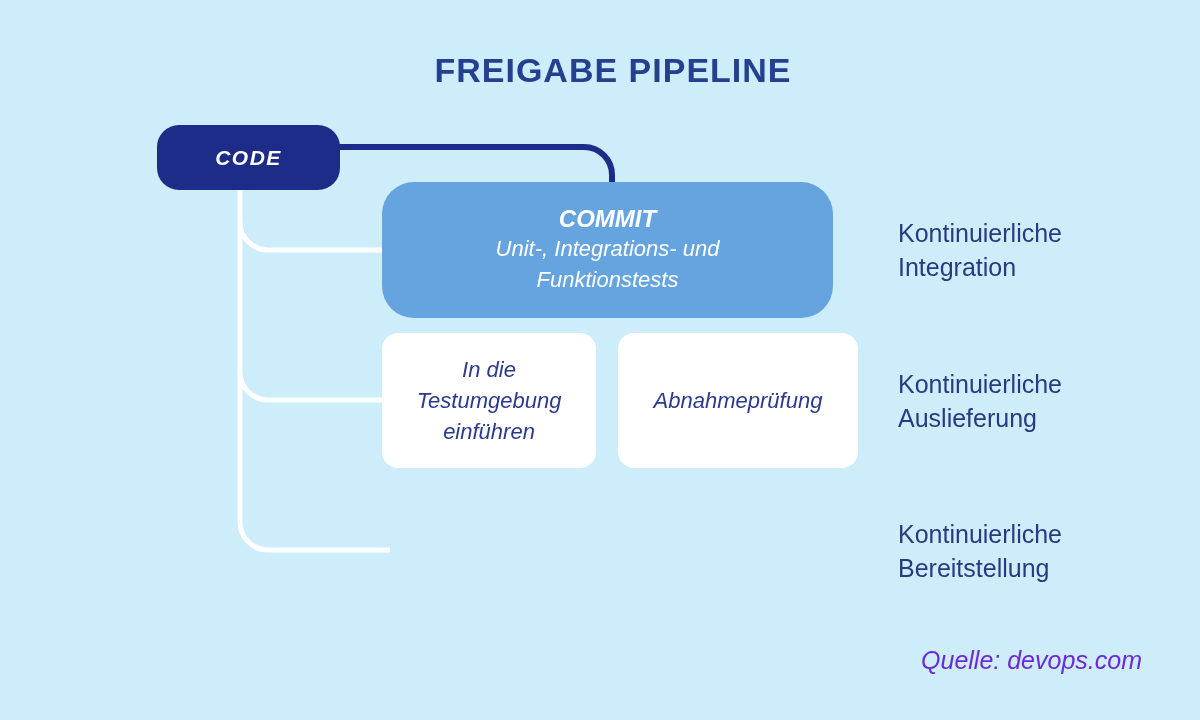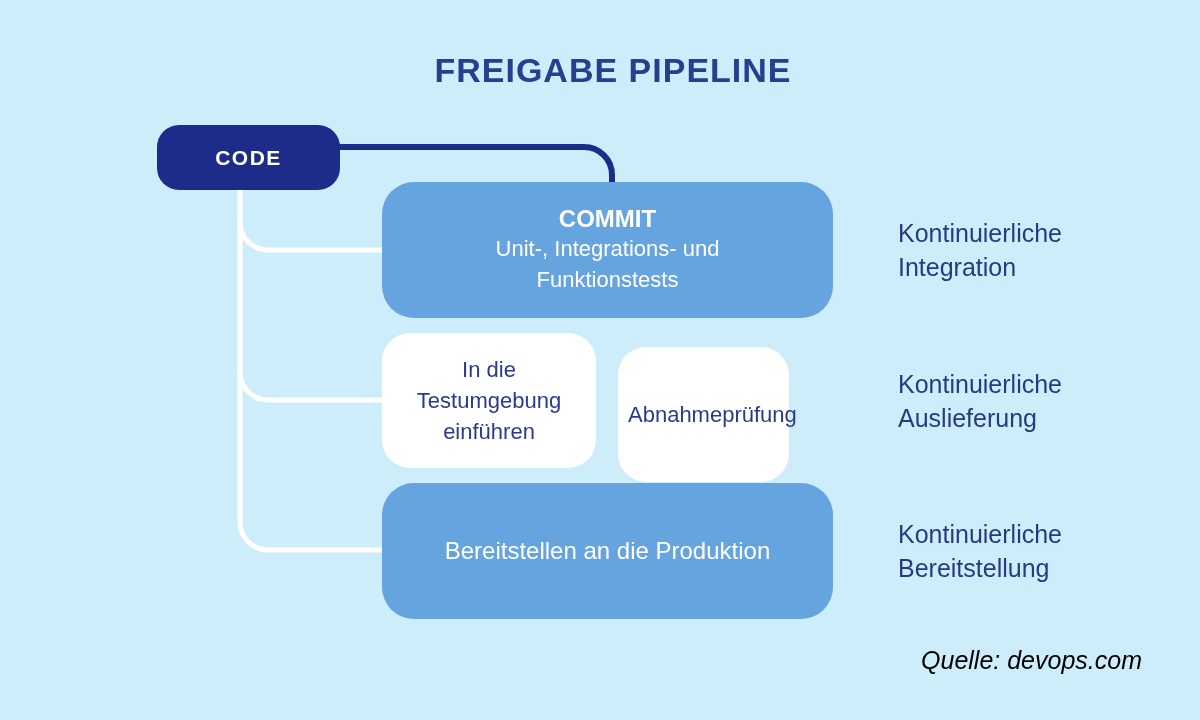--- a/index.html
+++ b/index.html
@@ -21,23 +21,25 @@
     text-align: center;
     font-size: 34px;
     font-weight: bold;
     letter-spacing: 1px;
     color: #24408E;
   }
   .box {
     position: absolute;
     display: flex;
     flex-direction: column;
+    align-items: center;
     justify-content: center;
     text-align: center;
     box-sizing: border-box;
+    font-style: italic;
   }
   .code-box {
     left: 157px; top: 125px; width: 183px; height: 65px;
     background: #1D2C88;
     border-radius: 22px;
     color: #FFFFFF;
     font-size: 21px;
     font-weight: bold;
     letter-spacing: 1.5px;
   }
@@ -45,29 +47,29 @@
     left: 382px; top: 182px; width: 451px; height: 136px;
     background: #65A4DF;
     border-radius: 32px;
     color: #FFFFFF;
   }
   .commit-title { font-size: 24px; font-weight: bold; }
   .commit-sub { font-size: 22px; line-height: 31px; white-space: pre-line; }
   .white-box {
     top: 333px; height: 135px;
     background: #FFFFFF;
-    border-radius: 28px;
+    border-radius: 16px;
     color: #2B3A8F;
     font-size: 22px;
     line-height: 31px;
     white-space: pre-line;
     padding: 0 10px;
   }
   .test-box { left: 382px; width: 214px; }
-  .accept-box { left: 618px; width: 171px; margin-top: 14px; }
+  .accept-box { left: 618px; width: 240px; }
   .prod-box {
     left: 382px; top: 483px; width: 451px; height: 136px;
     background: #65A4DF;
     border-radius: 32px;
     color: #FFFFFF;
     font-size: 24px;
   }
   .side-label {
     position: absolute;
     left: 877px;
@@ -81,21 +83,21 @@
   }
   .label-1 { top: 182px; height: 136px; }
   .label-2 { top: 333px; height: 135px; }
   .label-3 { top: 483px; height: 136px; }
   .source {
     position: absolute;
     top: 646px;
     right: 58px;
     font-size: 25px;
     font-style: italic;
-    color: #000000;
+    color: #6d28d9;
   }
 </style>
 </head>
 <body>
 
 <div class="stage">
 
   <svg class="connectors" width="1200" height="720" viewBox="0 0 1200 720">
     <path d="M320 147 H584 A28 28 0 0 1 612 175 V184" fill="none" stroke="#1D2C88" stroke-width="6"></path>
     <path d="M240 185 V522 A28 28 0 0 0 268 550 H390" fill="none" stroke="#FFFFFF" stroke-width="5"></path>
@@ -118,23 +120,20 @@
   <div class="box white-box test-box">
     <span>In die
 Testumgebung
 einführen</span>
   </div>
 
   <div class="box white-box accept-box">
     <span>Abnahmeprüfung</span>
   </div>
 
-  <div class="box prod-box">
-    <span>Bereitstellen an die Produktion</span>
-  </div>
 
   <div class="side-label label-1">Kontinuierliche
 Integration</div>
   <div class="side-label label-2">Kontinuierliche
 Auslieferung</div>
   <div class="side-label label-3">Kontinuierliche
 Bereitstellung</div>
 
   <div class="source">Quelle: devops.com</div>
 

